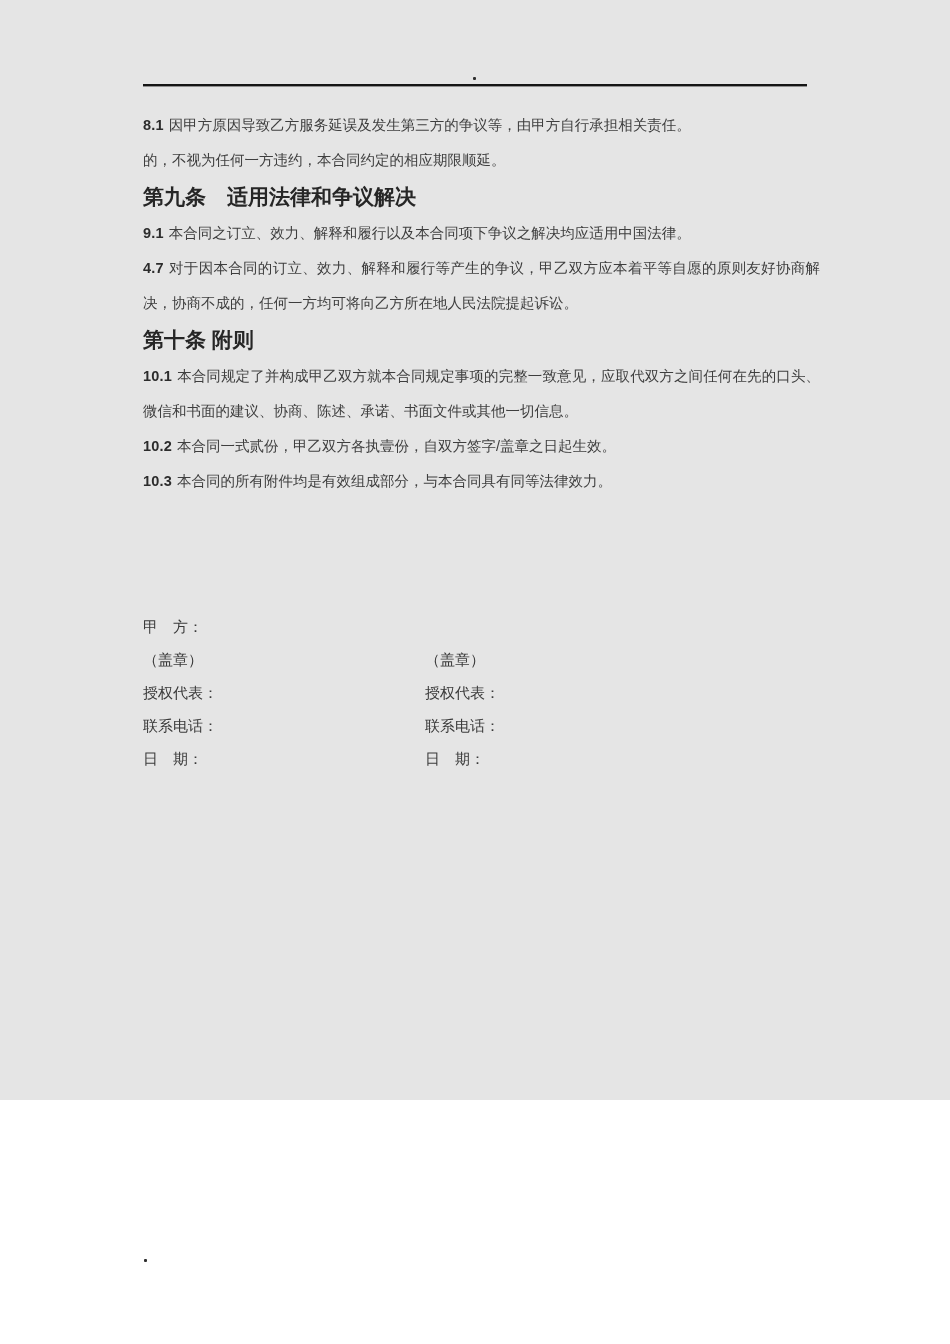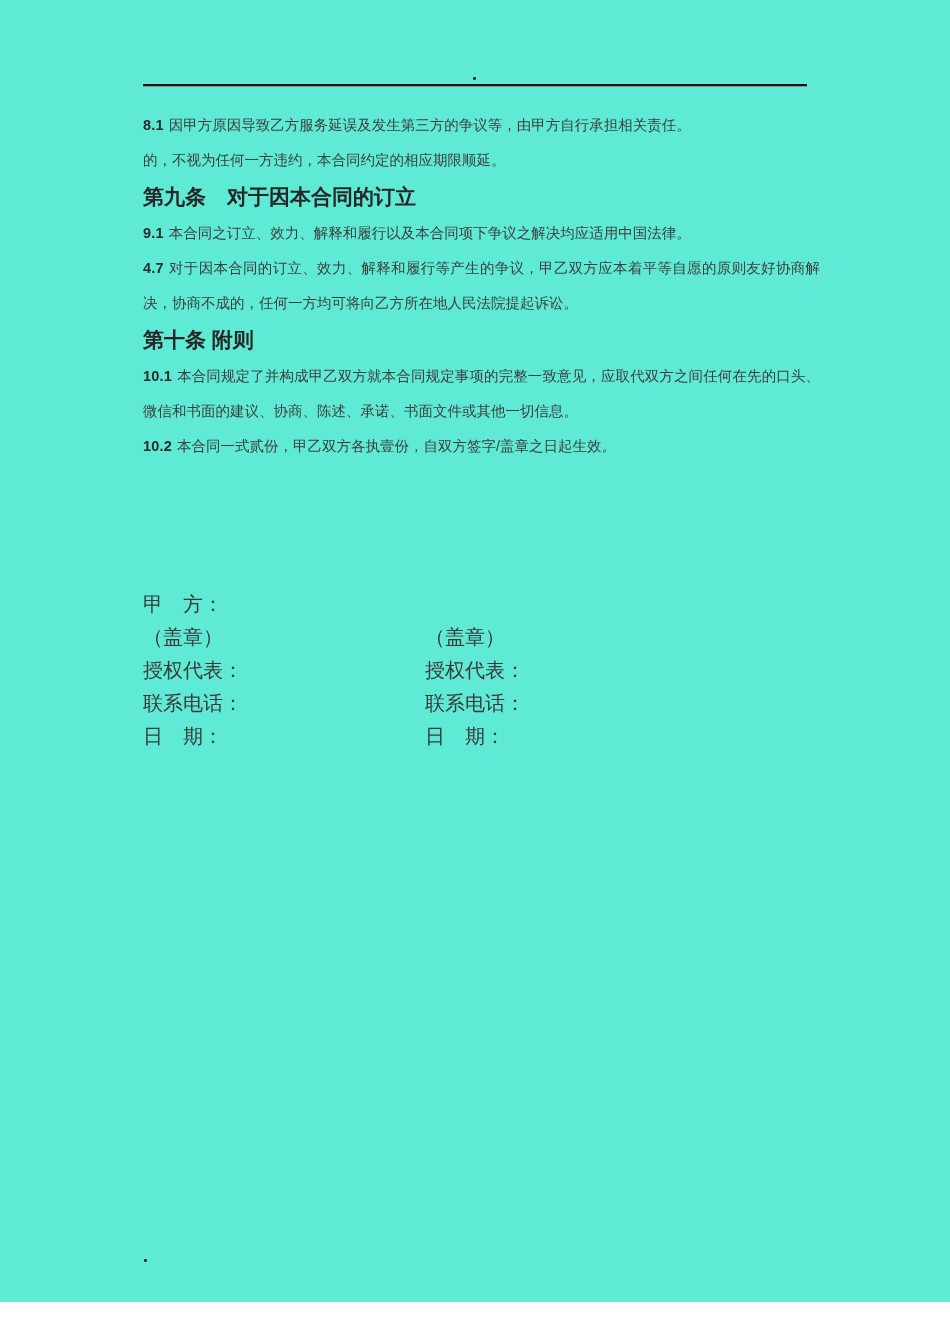--- a/index.html
+++ b/index.html
@@ -7,22 +7,22 @@
     padding: 0;
     background: #ffffff;
     width: 950px;
     height: 1344px;
     overflow: hidden;
     font-family: "Liberation Sans", "DejaVu Sans", sans-serif;
   }
   .page {
     position: relative;
     width: 950px;
-    height: 1302px;
-    background: #5eead4;
+    height: 1100px;
+    background: #e5e5e5;
   }
   .top-dot {
     position: absolute;
     left: 473px;
     top: 77px;
     width: 3px;
     height: 3px;
     background: #2f2f2f;
     border-radius: 1px;
   }
@@ -68,24 +68,24 @@
   .sec-heading {
     font-size: 21px;
     font-weight: 700;
     color: #262626;
     line-height: 38px;
     white-space: pre-wrap;
   }
   .signature {
     position: absolute;
     left: 143px;
-    top: 588px;
+    top: 610px;
     width: 677px;
     color: #3a3a3a;
-    font-size: 20px;
+    font-size: 15px;
   }
   .sig-row {
     display: flex;
     height: 33px;
     line-height: 33px;
   }
   .sig-cell-a { width: 282px; white-space: pre-wrap; }
   .sig-cell-b { flex: 1; white-space: pre-wrap; }
 </style>
 </head>
@@ -99,21 +99,21 @@
   <div class="doc-body">
 
     <div class="clause">
       <div class="line"><span class="num">8.1</span><span>因甲方原因导致乙方服务延误及发生第三方的争议等，由甲方自行承担相关责任。</span></div>
     </div>
 
     <div class="clause">
       <div class="line"><span>的，不视为任何一方违约，本合同约定的相应期限顺延。</span></div>
     </div>
 
-    <div class="sec-heading">第九条　对于因本合同的订立</div>
+    <div class="sec-heading">第九条　适用法律和争议解决</div>
 
     <div class="clause">
       <div class="line"><span class="num">9.1</span><span>本合同之订立、效力、解释和履行以及本合同项下争议之解决均应适用中国法律。</span></div>
     </div>
 
     <div class="clause">
       <div class="line fill"><span class="num">4.7</span><span>对于因本合同的订立、效力、解释和履行等产生的争议，甲乙双方应本着平等自愿的原则友好协商解</span></div>
       <div class="line"><span>决，协商不成的，任何一方均可将向乙方所在地人民法院提起诉讼。</span></div>
     </div>
 
@@ -121,20 +121,23 @@
 
     <div class="clause">
       <div class="line fill"><span class="num">10.1</span><span>本合同规定了并构成甲乙双方就本合同规定事项的完整一致意见，应取代双方之间任何在先的口头、</span></div>
       <div class="line"><span>微信和书面的建议、协商、陈述、承诺、书面文件或其他一切信息。</span></div>
     </div>
 
     <div class="clause">
       <div class="line"><span class="num">10.2</span><span>本合同一式贰份，甲乙双方各执壹份，自双方签字/盖章之日起生效。</span></div>
     </div>
 
+    <div class="clause">
+      <div class="line"><span class="num">10.3</span><span>本合同的所有附件均是有效组成部分，与本合同具有同等法律效力。</span></div>
+    </div>
 
   </div>
 
   <div class="signature">
     <div class="sig-row">
       <div class="sig-cell-a">甲　方：</div>
     </div>
     <div class="sig-row">
       <div class="sig-cell-a">（盖章）</div>
       <div class="sig-cell-b">（盖章）</div>

